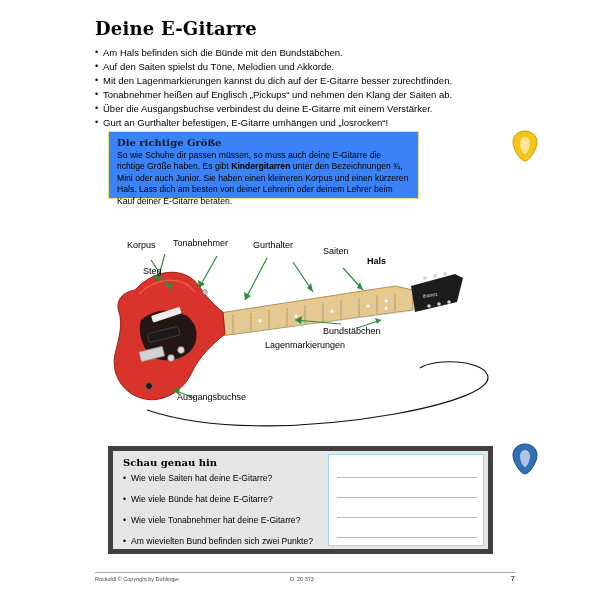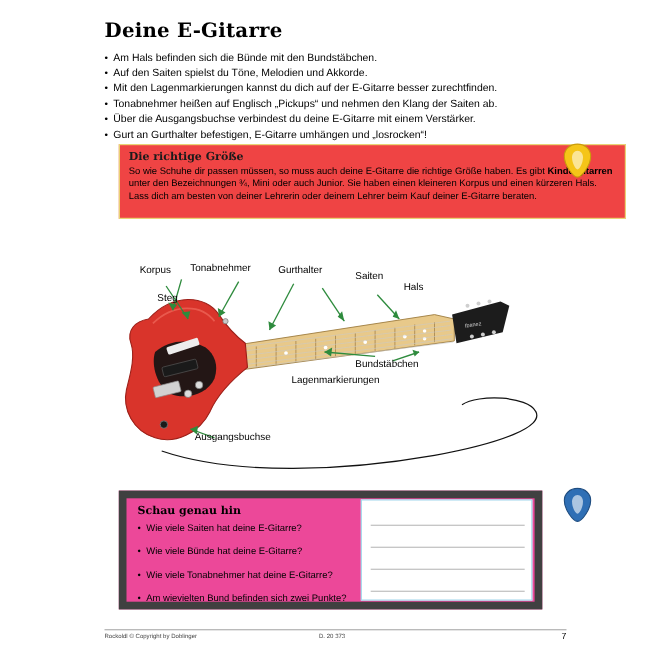--- a/index.html
+++ b/index.html
@@ -54,23 +54,23 @@
   }
   .bullet-text {
     flex: 1;
   }
 
   
   .info-box {
     position: absolute;
     left: 108px;
     top: 131px;
-    width: 461px;
+    width: 311px;
     height: 68px;
-    background: #ef4444;
+    background: #3b82f6;
     border: 1px solid #e8e27a;
     box-sizing: border-box;
     padding: 5px 8px 4px 8px;
   }
   .info-title {
     font-family: "DejaVu Serif", serif;
     font-weight: bold;
     font-size: 10px;
     color: #1b1b1b;
     margin-bottom: 2px;
@@ -114,22 +114,22 @@
     overflow: visible;
   }
 
   
   .exercise-box {
     position: absolute;
     left: 108px;
     top: 446px;
     width: 385px;
     height: 108px;
-    background: #ec4899;
-    border: 7px solid #404040;
+    background: #e5e5e5;
+    border: 5px solid #404040;
     box-sizing: border-box;
     padding: 6px 10px 6px 10px;
   }
   .exercise-title {
     font-family: "DejaVu Serif", serif;
     font-weight: bold;
     font-size: 10px;
     margin-bottom: 5px;
   }
   .q-row {
@@ -308,21 +308,21 @@
         <polygon points="286,92 280,90 282,96"></polygon>
         <polygon points="78,162 85,159 84,167"></polygon>
       </g>
     </svg>
 
     <div class="label" style="left:48px; top:38px;">Steg</div>
     <div class="label" style="left:32px; top:12px;">Korpus</div>
     <div class="label" style="left:78px; top:10px;">Tonabnehmer</div>
     <div class="label" style="left:158px; top:12px;">Gurthalter</div>
     <div class="label" style="left:228px; top:18px;">Saiten</div>
-    <div class="label" style="left:272px; top:28px;">Hals</div>
+    <div class="label" style="left:272px; top:28px;font-weight:bold;">Hals</div>
     <div class="label" style="left:228px; top:98px;">Bundstäbchen</div>
     <div class="label" style="left:146px; top:112px;padding-left:24px;">Lagenmarkierungen</div>
     <div class="label" style="left:82px; top:164px;">Ausgangsbuchse</div>
   </div>
 
   <div class="exercise-box">
     <div class="exercise-title">Schau genau hin</div>
     <div class="q-row">
       <span class="q-dot">•</span>
       <span>Wie viele Saiten hat deine E-Gitarre?</span>

